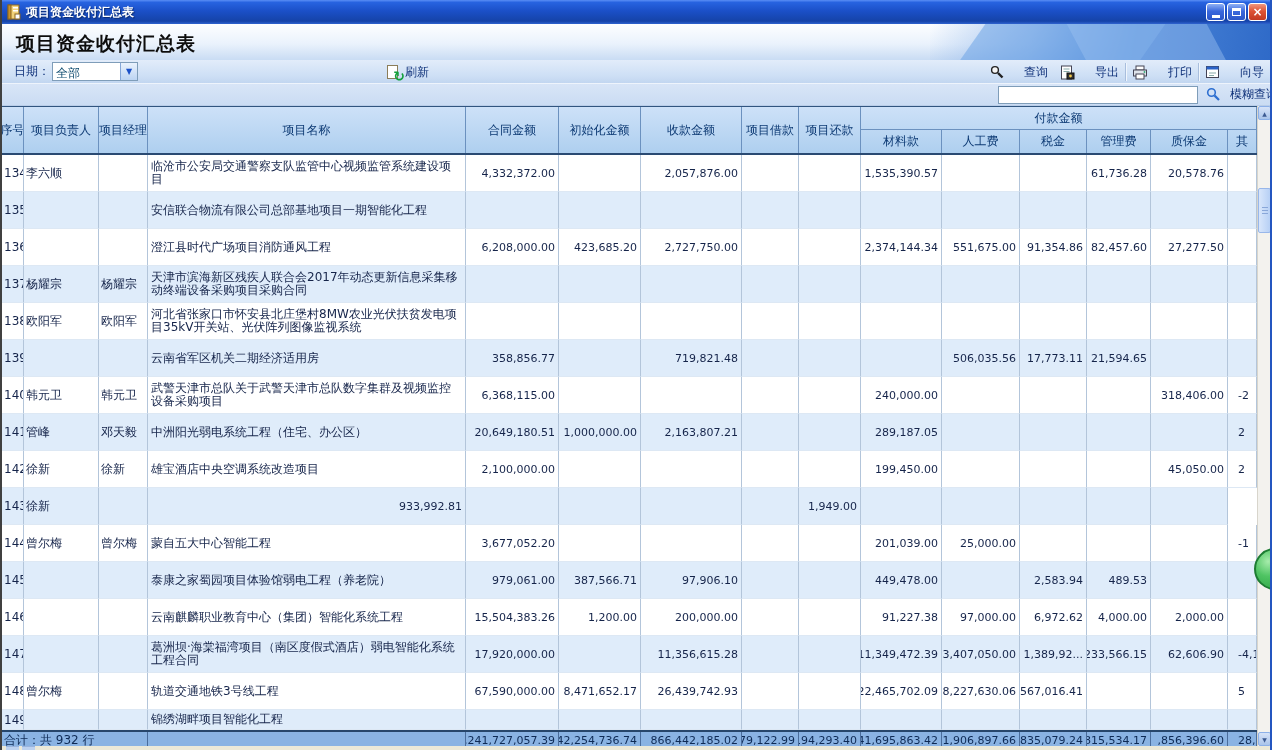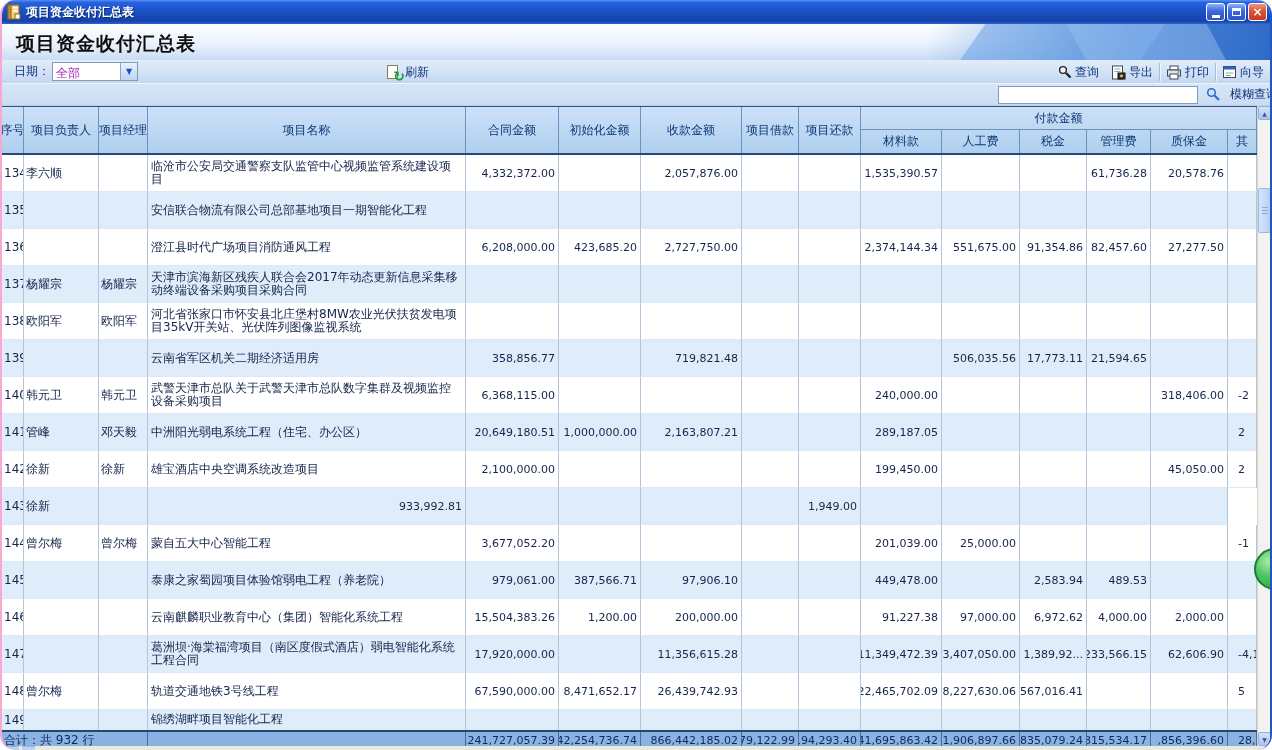--- a/index.html
+++ b/index.html
@@ -1,20 +1,20 @@
 <!DOCTYPE html>
 <html><head>
 <meta charset="utf-8">
 <title>项目资金收付汇总表</title>
 <style>
   * { margin:0; padding:0; box-sizing:border-box; }
   html,body { width:1272px; height:750px; overflow:hidden; }
   body { font-family:"DejaVu Sans","Liberation Sans",sans-serif; font-size:12px; background:#fff; }
 
-  #win { position:relative; width:1272px; height:750px; border-left:2px solid #f9a8d4; border-right:2px solid #2456c0; overflow:hidden; background:#fff;border-radius:15px; }
+  #win { position:relative; width:1272px; height:750px; border-left:2px solid #404040; border-right:2px solid #2456c0; overflow:hidden; background:#fff; }
 
   
   .titlebar { height:24px; display:flex; align-items:center; padding:0 3px 0 4px;
     background:linear-gradient(180deg,#5a8ef5 0%,#2763e0 10%,#1b50c8 45%,#1543a8 88%,#2f63d0 100%); }
   .titlebar .app-icon { width:16px; height:16px; margin-right:4px; flex:0 0 auto; }
   .titlebar .title-text { color:#fff; font-weight:bold; font-size:12px; text-shadow:1px 1px 1px #0a2a6e; flex:1 1 auto; }
   .win-btn { width:19px; height:18px; margin-left:2px; border:1px solid #fff; border-radius:3px;
     background:linear-gradient(180deg,#8fb0f4 0%,#3a68dd 45%,#2a55c8 100%);
     display:flex; align-items:center; justify-content:center; color:#fff; font-weight:bold; font-size:12px; line-height:1; }
   .win-btn.close { background:linear-gradient(180deg,#f0977f 0%,#dd5335 45%,#c23a22 100%); }
@@ -29,29 +29,29 @@
   .band-art:before { content:""; position:absolute; left:40px; top:-8px; width:180px; height:60px;
     background:#6ea4e6; opacity:.55; transform:skewX(-35deg); }
   .band-art:after { content:""; position:absolute; left:150px; top:-10px; width:140px; height:70px;
     background:#9cc2f0; opacity:.45; transform:skewX(28deg); }
 
   
   .toolbar { position:relative; height:24px; display:flex; align-items:center;
     background:linear-gradient(180deg,#e2ecfa 0%,#cddff5 70%,#c2d6f0 100%); border-bottom:1px solid #eef4fc; color:#10327a; }
   .lbl { margin-left:12px; }
   .dropdown { display:flex; margin-left:2px; height:19px; width:86px; border:1px solid #7f9db9; background:#fff; }
-  .dropdown .dd-value { flex:1; padding:2px 3px 0 3px; color:#a21caf; }
+  .dropdown .dd-value { flex:1; padding:2px 3px 0 3px; color:#0c4a6e; }
   .dropdown .dd-btn { width:17px; border-left:1px solid #86a7d8; background:linear-gradient(180deg,#eaf2fd,#bcd4f2);
     display:flex; align-items:center; justify-content:center; color:#1b50c8; font-size:8px; }
   .refresh-btn { position:absolute; left:384px; top:2px; display:flex; align-items:center; gap:3px; height:20px; color:#10327a; }
   .refresh-icon { position:relative; width:16px; height:17px; }
   .refresh-icon .doc { position:absolute; left:1px; top:1px; width:11px; height:14px; background:#fff; border:1px solid #8b7d5a; }
   .refresh-icon .arr { position:absolute; right:-3px; bottom:-2px; color:#13a03c; font-weight:bold; font-size:14px; line-height:1; }
   .tb-right { position:absolute; right:0; top:0; height:24px; display:flex; align-items:center; }
-  .tb-btn { display:flex; align-items:center; gap:3px; padding:0 6px; height:18px; color:#10327a; white-space:nowrap; }
+  .tb-btn { display:flex; align-items:center; gap:20px; padding:0 6px; height:18px; color:#10327a; white-space:nowrap; }
   .tb-sep { width:1px; height:18px; background:#a8bedd; box-shadow:1px 0 0 #f0f6fd; }
 
   
   .searchrow { height:22px; display:flex; align-items:center; justify-content:flex-end;
     background:linear-gradient(180deg,#d8e5f7 0%,#cadcf3 100%); border-bottom:1px solid #b9cde8; }
   .search-input { width:200px; height:18px; border:1px solid #7f9db9; background:#fff; font-size:12px; padding:0 3px; }
   .fuzzy { display:flex; align-items:center; gap:9px; margin-left:8px; color:#10327a; width:64px; overflow:hidden; white-space:nowrap; flex:0 0 auto; }
 
   
   .grid { display:grid; grid-template-columns:22px 75px 49px 318px 93px 82px 101px 57px 62px 81px 78px 67px 64px 77px 29px; }

